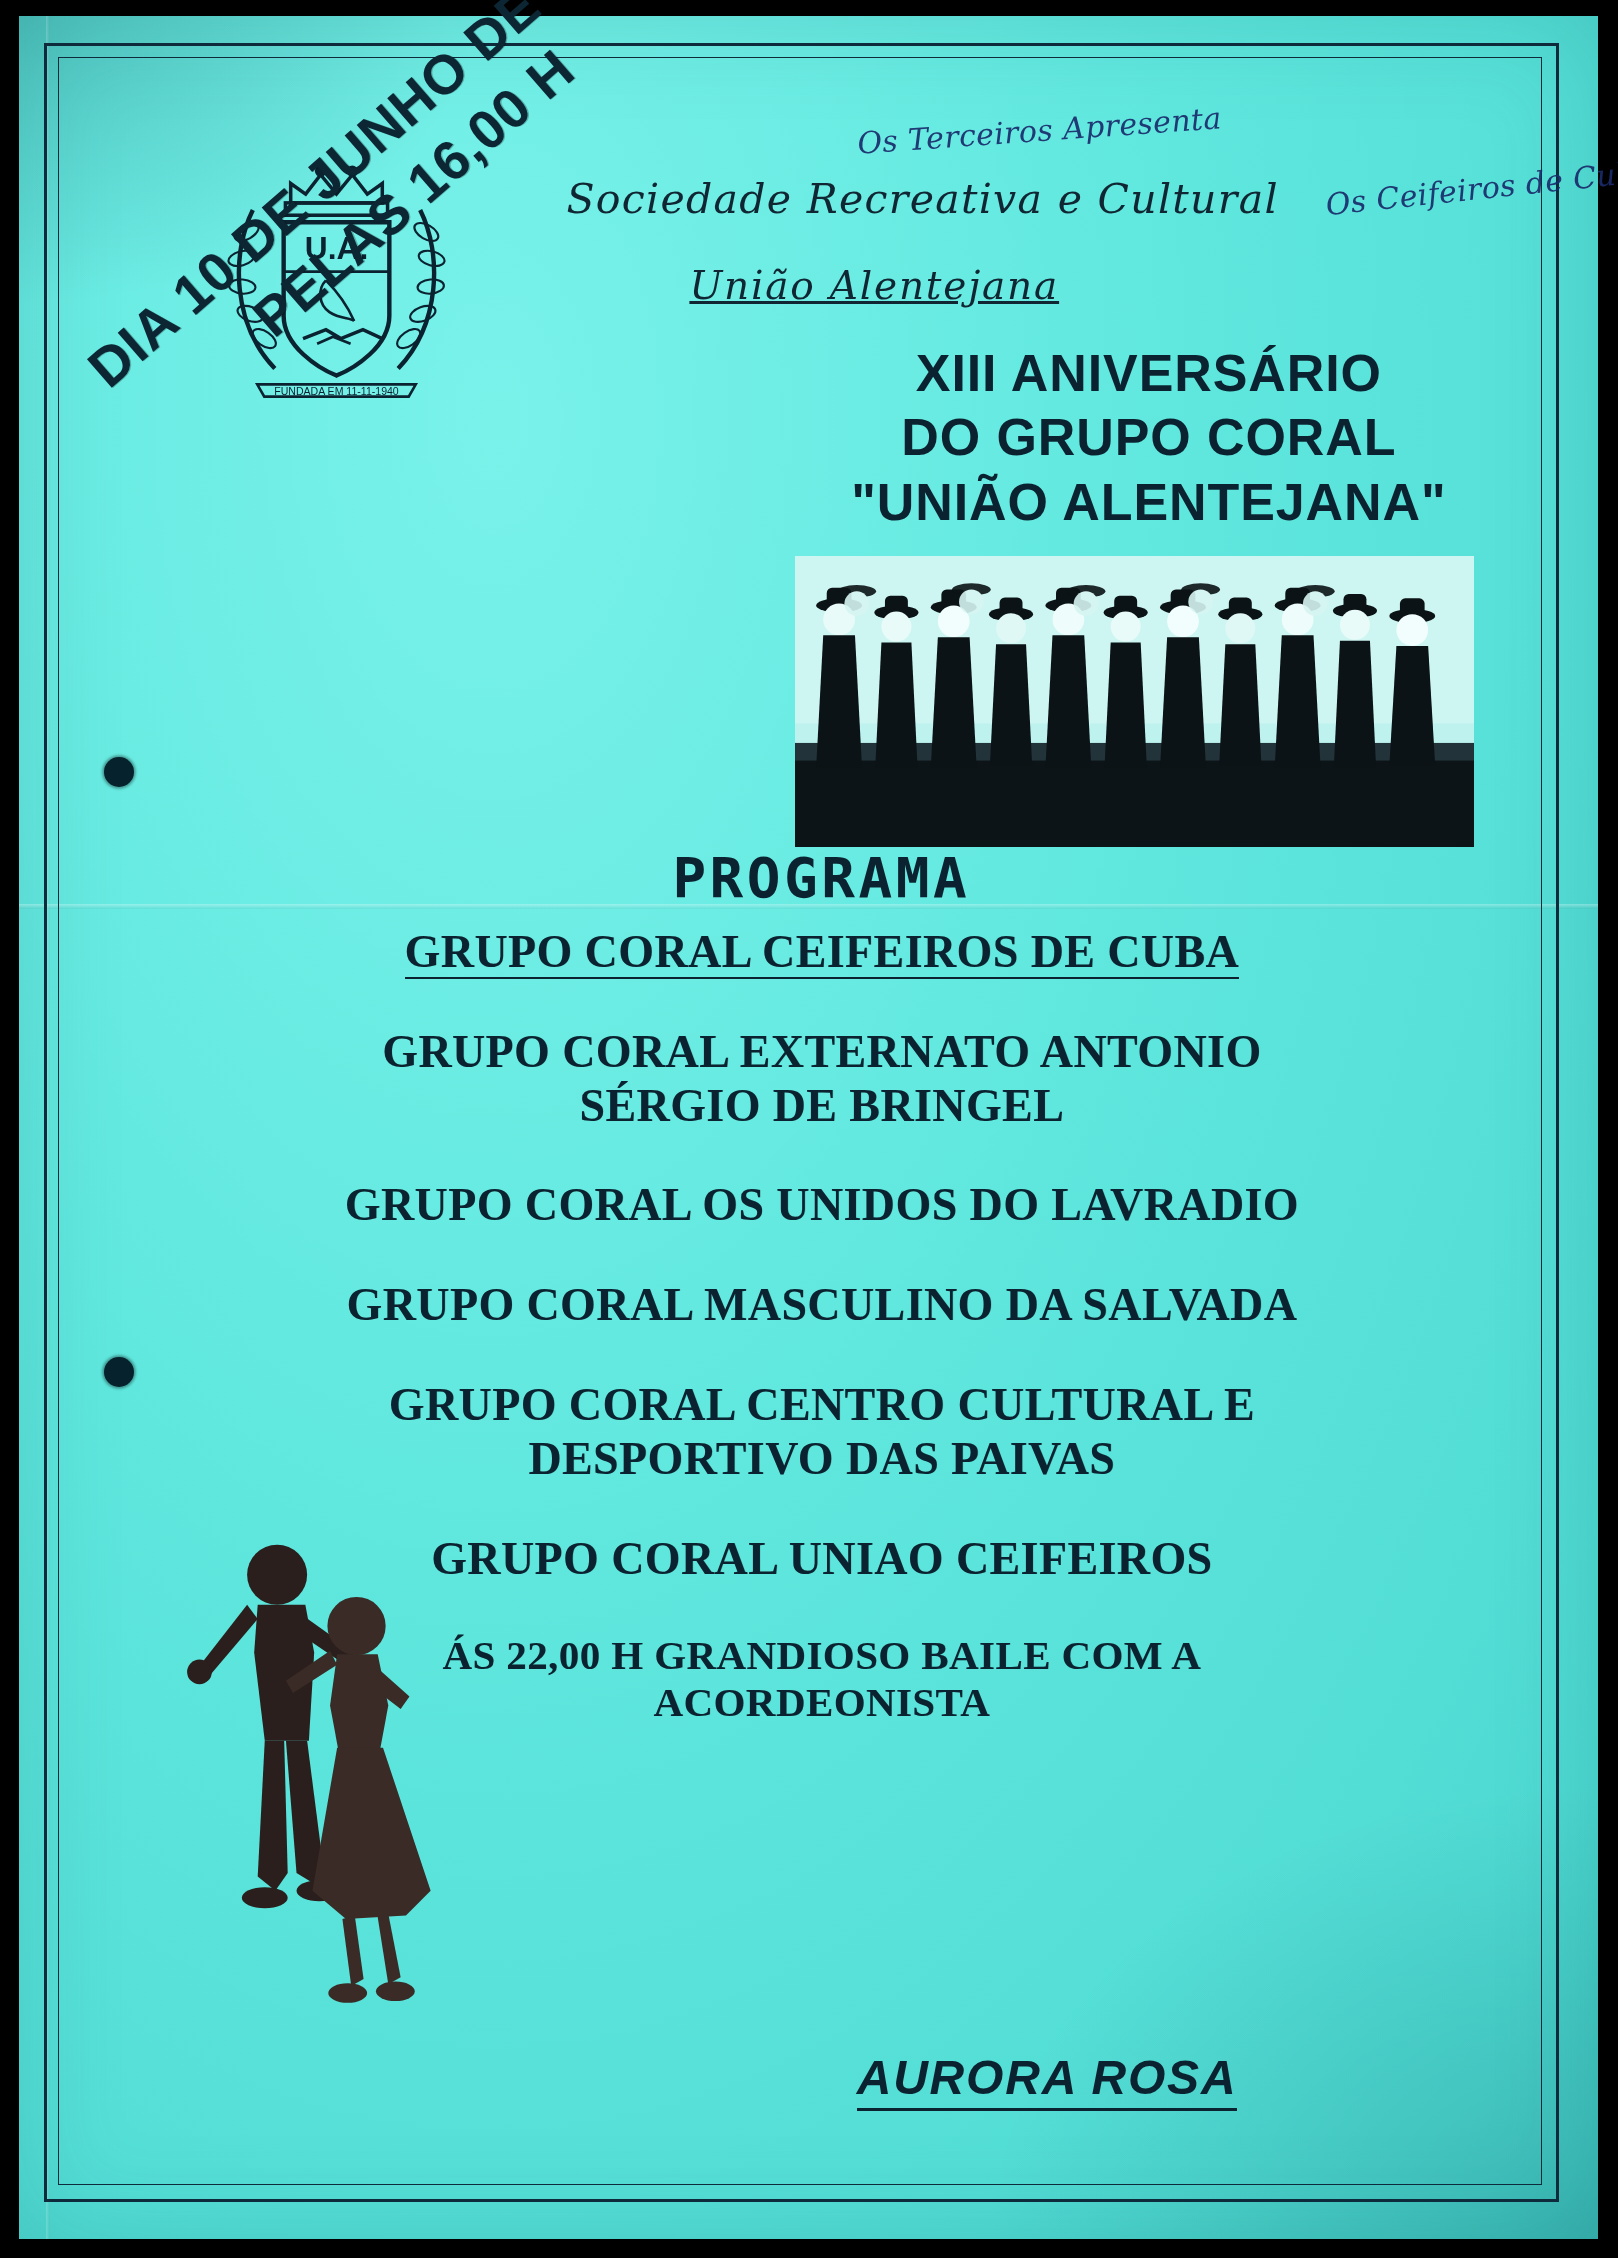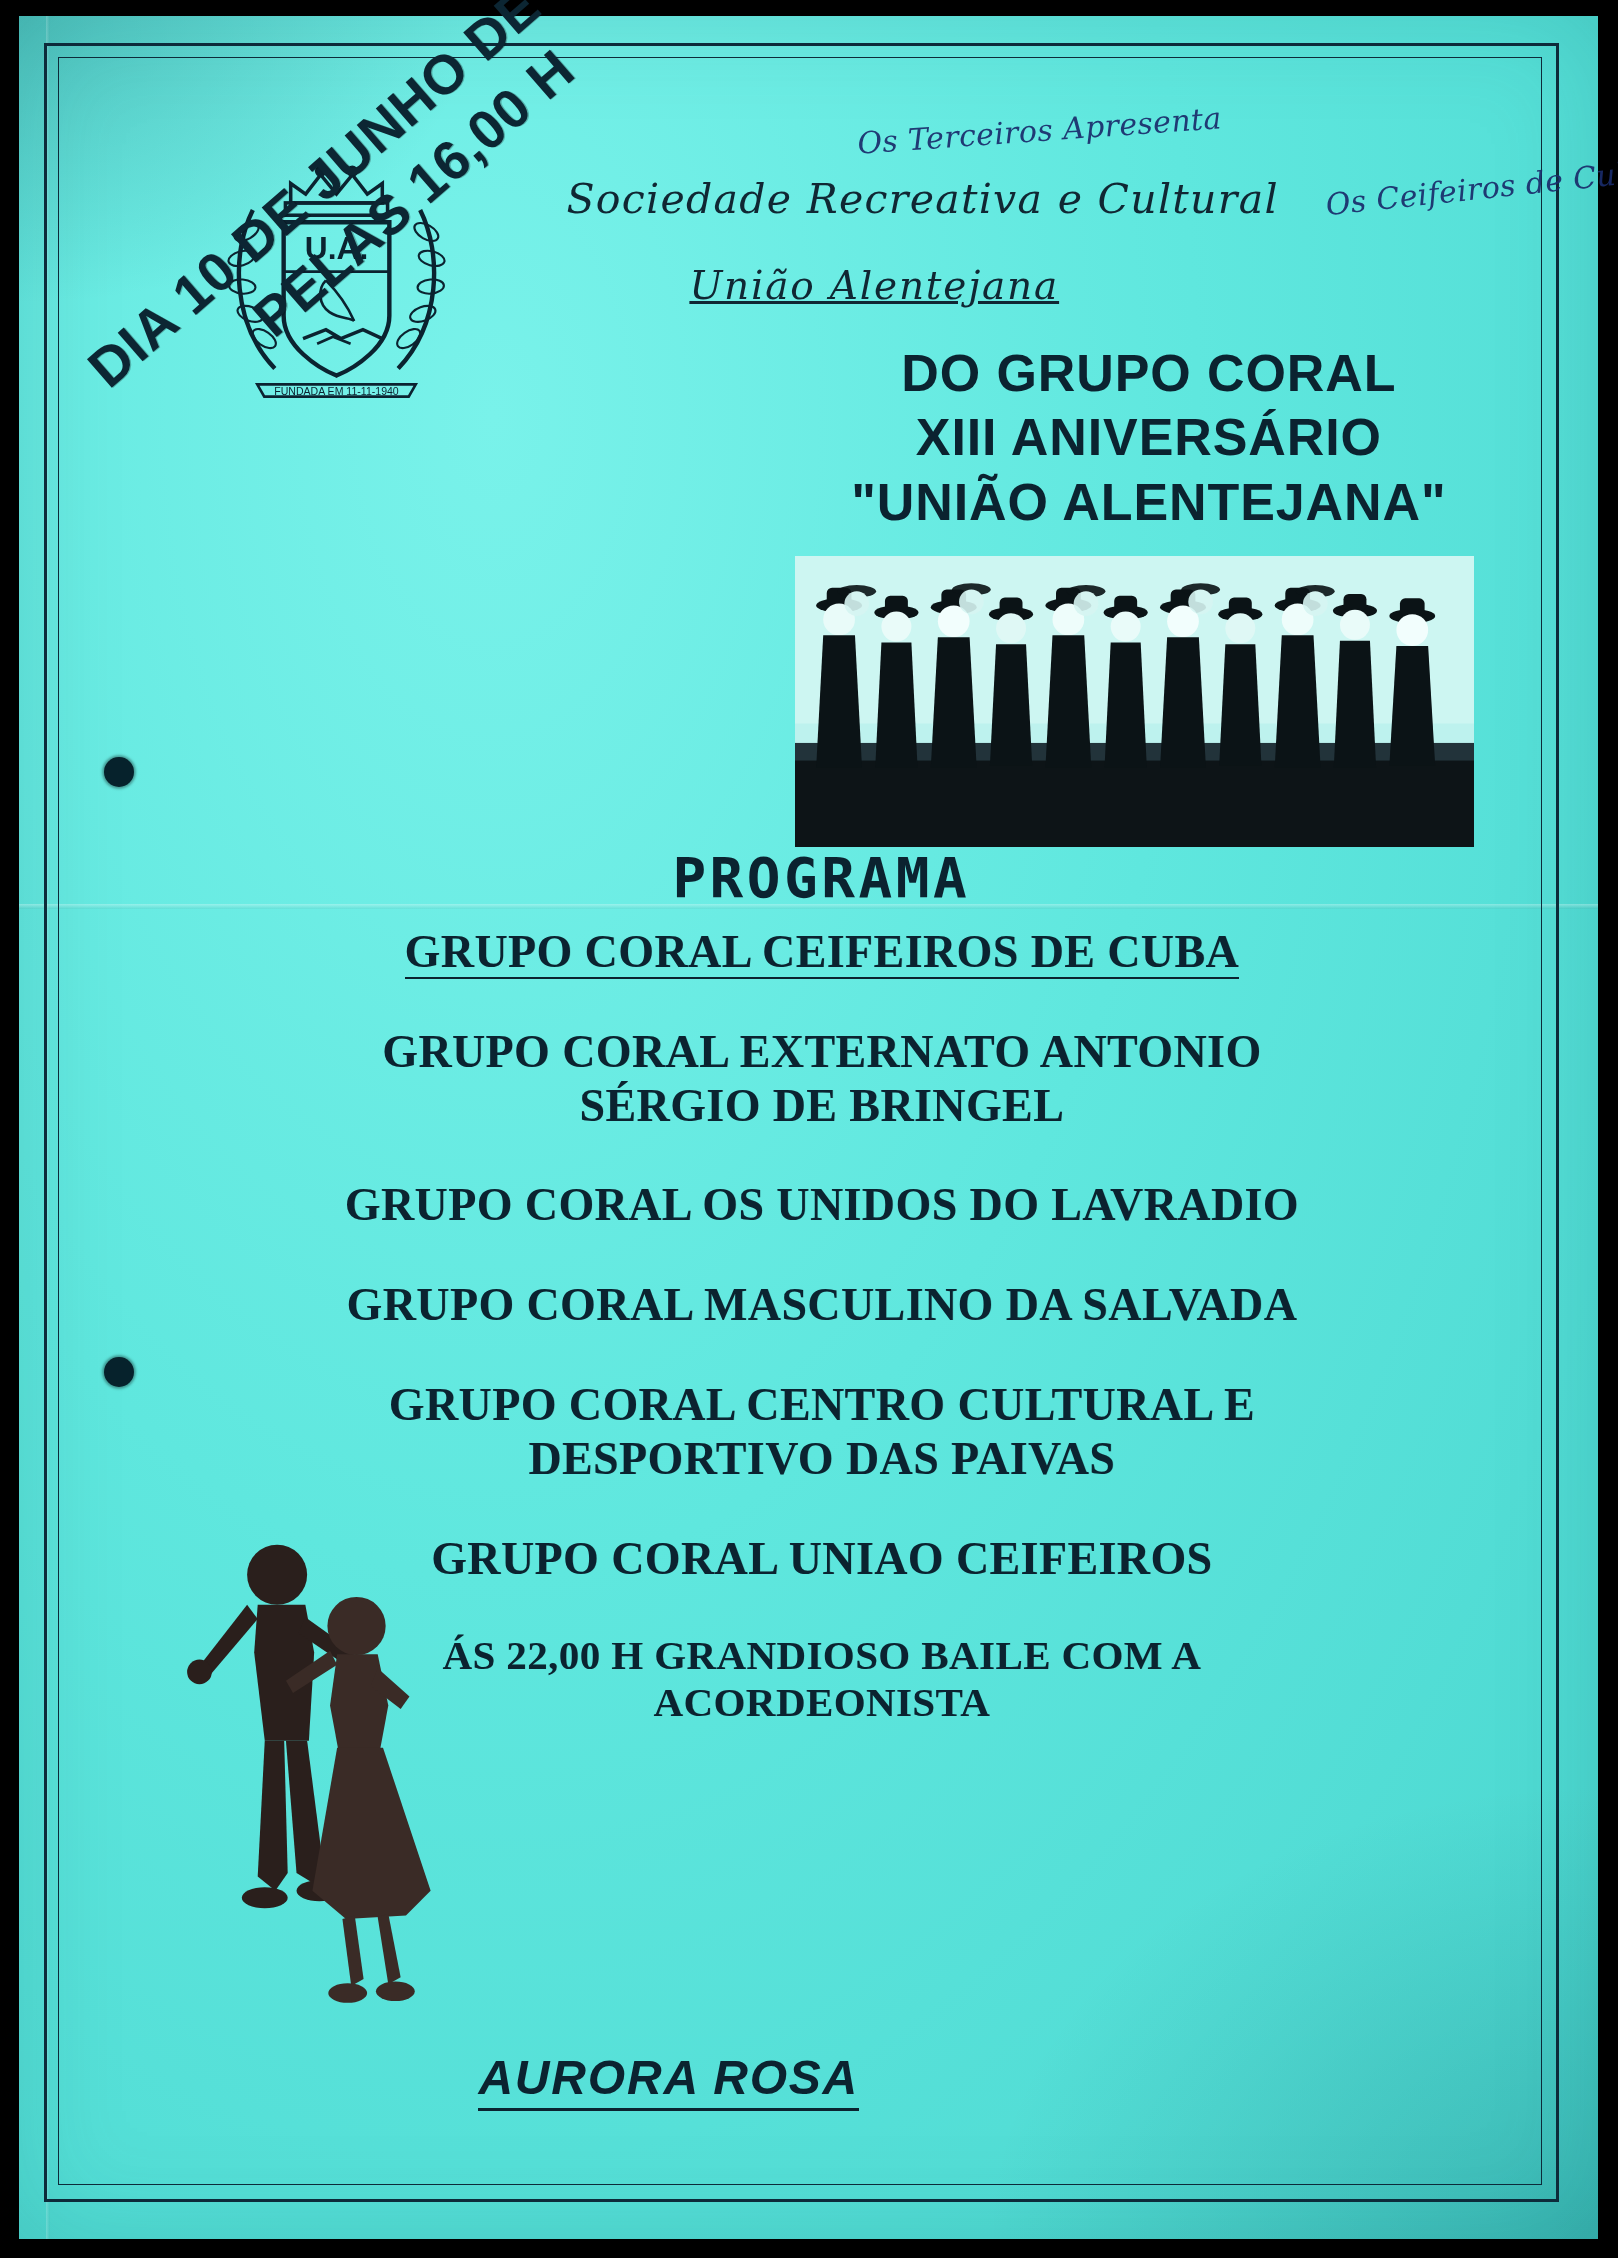--- a/index.html
+++ b/index.html
@@ -210,21 +210,21 @@
   .program-item.small {
     font-size: 41px;
   }
 
   
   #closing-performer {
     position: absolute;
     left: 459px;
     top: 2034px;
     width: 759px;
-    text-align: left;
+    text-align: right;
     color: #0b2330;
     font-family: "Liberation Sans", sans-serif;
     font-style: italic;
     font-weight: bold;
     font-size: 48px;
     letter-spacing: 1.8px;
   }
   #closing-performer span {
     border-bottom: 3.5px solid #0b2330;
     padding-bottom: 3.5px;
@@ -303,22 +303,22 @@
 
     <div class="handwriting" id="annotation-1">Os Terceiros Apresenta</div>
     <div class="handwriting" id="annotation-2">Os Ceifeiros de Cuba</div>
 
     <div class="diagonal-date">
       <div>DIA 10 DE JUNHO DE 1995</div>
       <div>PELAS 16,00 H</div>
     </div>
 
     <div class="title-block">
+      <div>XIII ANIVERSÁRIO</div>
       <div>DO GRUPO CORAL</div>
-      <div>XIII ANIVERSÁRIO</div>
       <div>"UNIÃO ALENTEJANA"</div>
     </div>
 
     <div class="photo">
       <svg viewBox="0 0 770 330" width="679" height="291">
         <rect x="0" y="0" width="770" height="330" fill="#bdf2ee"></rect>
 
         <rect x="0" y="0" width="770" height="190" fill="#cdf6f2"></rect>
 
         <rect x="0" y="230" width="770" height="100" fill="#0d1417"></rect>

